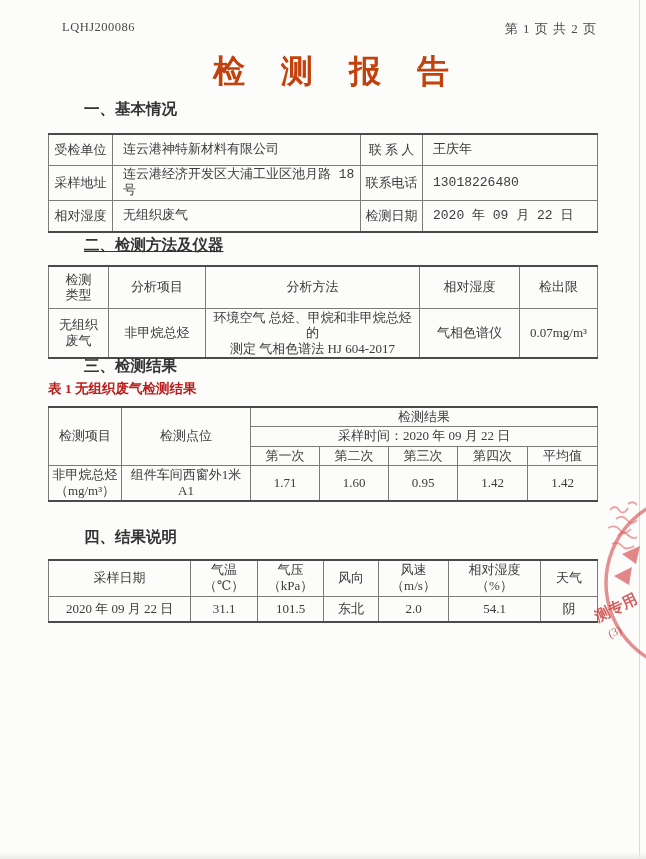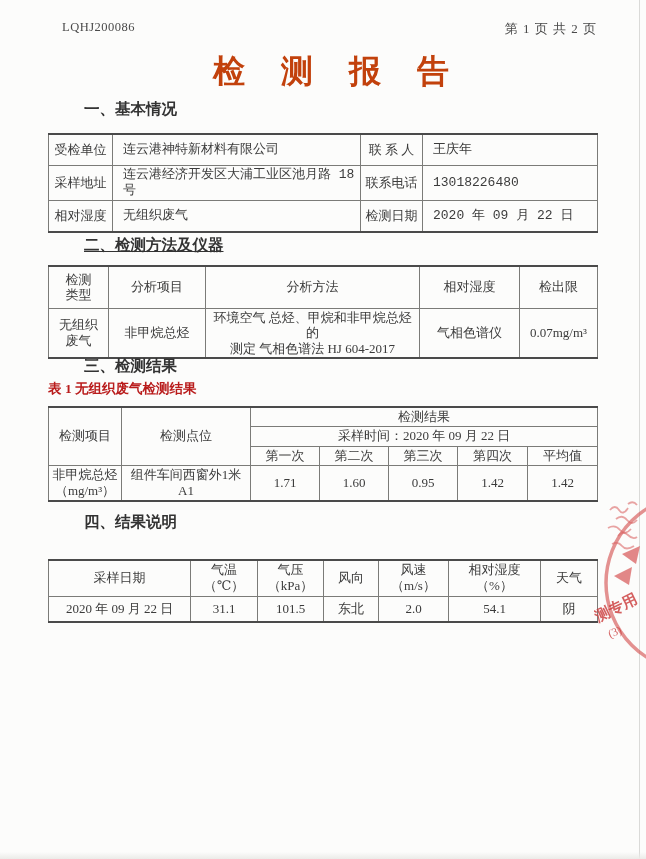--- a/index.html
+++ b/index.html
@@ -17,21 +17,21 @@
   .report-no { font-size:12.5px; color:#4a4a4a; letter-spacing:0.5px; }
   .page-indicator { font-size:13px; color:#4a4a4a; letter-spacing:1px; }
 
   .doc-title { position:absolute; top:50px; left:8px; width:100%; text-align:center;
     font-size:32px; font-weight:bold; letter-spacing:14px; text-indent:14px; color:#c2410c; }
 
   .section-heading { position:absolute; left:62px; font-size:15.5px; font-weight:bold; color:#333;margin-left:22px; }
   .h-s1 { top:99px; }
   .h-s2 { top:235px;text-decoration:underline; }
   .h-s3 { top:356px; }
-  .h-s4 { top:512px; }
+  .h-s4 { top:527px; }
 
   .table-caption { position:absolute; left:48px; width:549px; text-align:left;
     font-size:13.5px; font-weight:bold; color:#b91c1c; }
   .cap-t1 { top:380px; }
   .cap-t2 { top:534px; }
 
   table.doc-table { position:absolute; left:48px; width:549px; table-layout:fixed;
     border-collapse:collapse; font-size:13px; color:#3b3b3b;
     border-top:2px solid #4a4a4a; border-bottom:2.5px solid #4a4a4a; }
   table.doc-table td { border:1px solid #7b7b78; text-align:center; vertical-align:middle;

